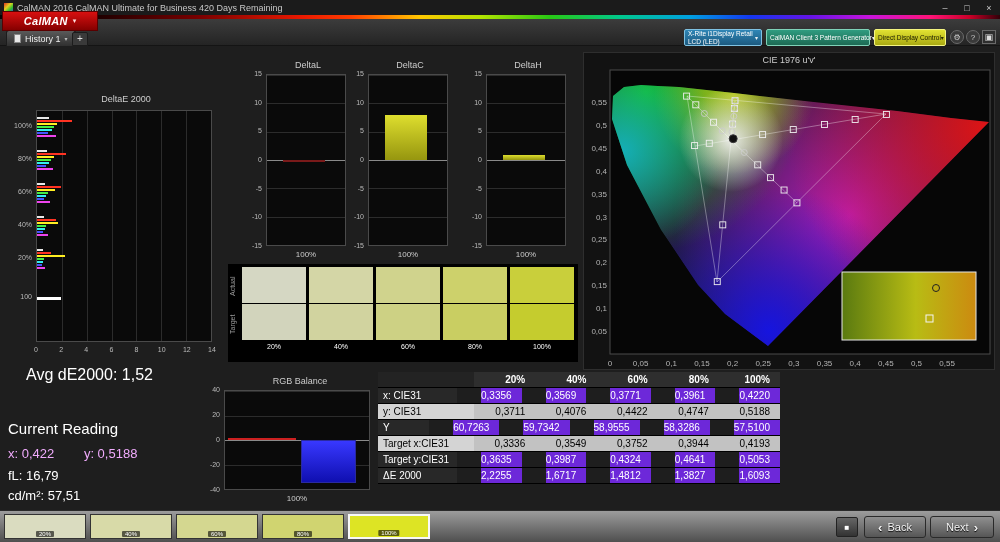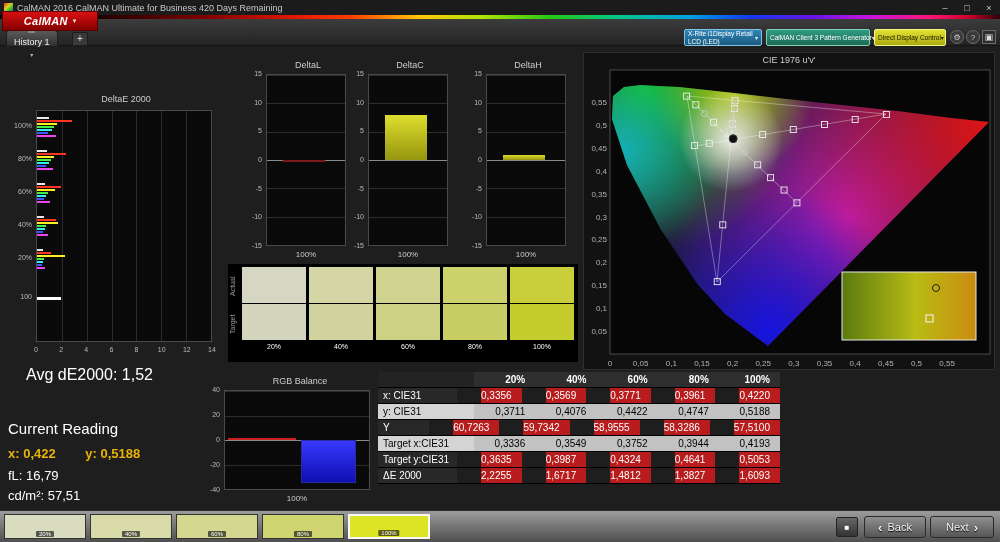--- a/index.html
+++ b/index.html
@@ -19,21 +19,21 @@
     background:linear-gradient(90deg,#050505 0%,#200000 10%,#7a0000 20%,#e81800 30%,#ff3c00 35%,#ffc800 42%,#b4e400 48%,#28c814 55%,#00c88c 62%,#00a0e0 69%,#1438f0 75%,#6414e6 81%,#c814dc 87%,#ff1478 93%,#c80028 97%,#300008 100%);}
 
   
   .tabbar{position:absolute;left:0;top:19px;right:0;height:27px;background:linear-gradient(#3c3c3c,#242424);border-bottom:1px solid #141414;}
   .logo{position:absolute;left:2px;top:11px;width:96px;height:20px;z-index:6;background:linear-gradient(#d81010,#850000);
         border:1px solid #5a0000;display:flex;align-items:center;justify-content:center;gap:5px;cursor:pointer;}
   .logotext{color:#ffffff;font-size:11px;font-weight:bold;font-style:italic;letter-spacing:.3px;}
   .logocaret{color:#ffdddd;font-size:7px;}
   .tab{position:absolute;left:6px;top:30px;height:16px;display:flex;align-items:center;gap:4px;padding:0 7px;
        background:linear-gradient(#5a5a5a,#303030);border:1px solid #1c1c1c;border-bottom:none;border-radius:3px 3px 0 0;
-       color:#eeeeee;font-size:9px;z-index:5;flex-direction:column;}
+       color:#eeeeee;font-size:9px;z-index:5;}
   .tabicon{width:7px;height:9px;background:#e8e8e8;border:1px solid #888;}
   .tabcaret{font-size:6px;color:#bbbbbb;}
   .tabplus{position:absolute;left:72px;top:32px;width:16px;height:14px;background:#3a3a3a;border:1px solid #1c1c1c;
            border-radius:2px 2px 0 0;color:#dddddd;font-size:10px;text-align:center;line-height:12px;z-index:5;}
 
   
   .tbtn{position:absolute;top:29px;height:17px;display:flex;align-items:center;border-radius:2px;color:#ffffff;z-index:5;cursor:pointer;}
   .tbtn .tcaret{font-size:6px;margin:0 3px 0 auto;opacity:.9;}
   .tbtn.meter{left:684px;width:78px;background:linear-gradient(#2f86b6,#1c5a80);border:1px solid #7fc2e2;}
   .tbtn-lines{display:flex;flex-direction:column;justify-content:center;padding-left:3px;font-size:6.5px;line-height:7.5px;white-space:nowrap;}
@@ -80,35 +80,35 @@
   .swcol{width:64px;}
   .swact{height:36px;}
   .swtgt{height:36px;margin-top:1px;}
   .swlab{height:14px;color:#ffffff;font-size:7px;text-align:center;padding-top:3px;}
 
   
   .stat{position:absolute;color:#ffffff;font-size:16px;}
   .stat.avg{left:26px;top:366px;}
   .stat.max{left:26px;top:390px;}
   .crtitle{position:absolute;left:8px;top:420px;color:#ffffff;font-size:15px;}
-  .crxy{position:absolute;left:8px;top:446px;color:#eab308;font-size:13px;font-weight:bold;}
+  .crxy{position:absolute;left:8px;top:446px;color:#f0abfc;font-size:13px;}
   .crxy .cry{margin-left:26px;}
   .crfl{position:absolute;left:8px;top:468px;color:#ffffff;font-size:13px;}
   .crcd{position:absolute;left:8px;top:488px;color:#ffffff;font-size:13px;}
 
   
   .rtable{position:absolute;left:378px;top:372px;width:402px;font-size:10px;}
   .trow{display:flex;height:16px;line-height:15px;border-bottom:1px solid #000;}
   .tlabel{width:96px;padding-left:5px;white-space:nowrap;}
   .tcell{flex:1;text-align:right;padding-right:10px;}
   .thead{background:#2e2e2e;color:#ffffff;font-weight:bold;}
   .thead .tlabel{background:#232323;}
   .drow{color:#ffffff;}
   .drow .tlabel{background:#282828;}
-  .drow .tcell{background:#b91c1c;margin-left:24px;}
+  .drow .tcell{background:#6d28d9;margin-left:24px;}
   .lrow{color:#000000;}
   .lrow .tlabel{background:#d4d4d4;}
   .lrow .tcell{background:#c2c2c2;}
 
   
   .bottombar{position:absolute;left:0;top:510px;right:0;height:32px;background:linear-gradient(#9c9c9c,#4f4f4f);border-top:1px solid #2a2a2a;}
   .thumb{position:absolute;top:3px;width:82px;height:25px;border:1px solid #333333;}
   .thumb.selected{border:2px solid #f8f8f8;}
   .thumblabel{position:absolute;bottom:1px;left:50%;transform:translateX(-50%);font-size:6px;color:#ffffff;background:rgba(0,0,0,.6);padding:0 3px;border-radius:1px;white-space:nowrap;}
   .stopbtn{position:absolute;left:836px;top:6px;width:22px;height:20px;background:linear-gradient(#666666,#333333);

